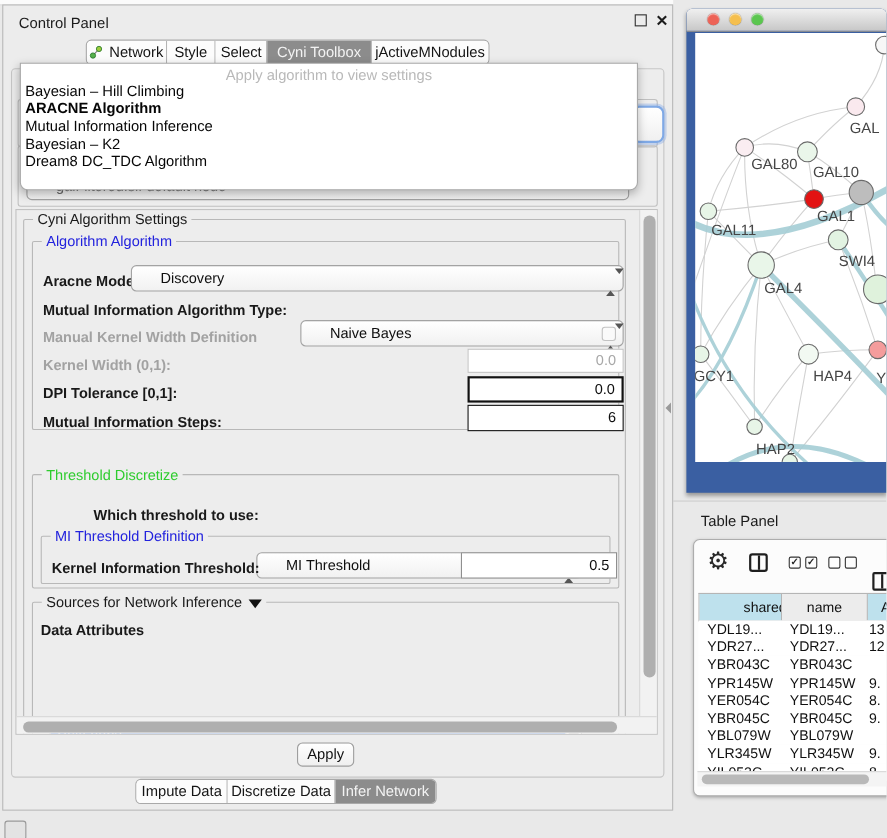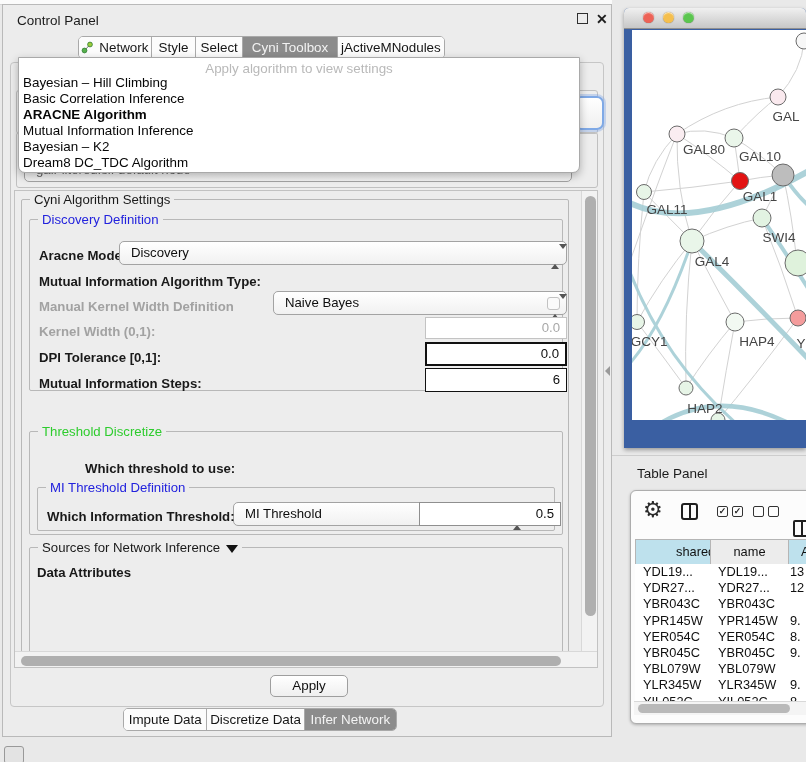--- a/index.html
+++ b/index.html
@@ -21,21 +21,21 @@
   .content-panel{background:#EDEDED;border:1px solid #C6C6C6;border-radius:4px;}
   .groupbox{border:1px solid #C0C0C0;border-radius:3px;background:transparent;}
   
   .popup{background:#FFFFFF;border:1px solid #A9A9A9;border-radius:0 0 7px 7px;
          box-shadow:0 3px 9px rgba(0,0,0,.28);z-index:10;}
   .popup-head{text-align:center;color:#B9B9B9;font-size:13.4px;padding-top:3px;height:14px;}
   .pitem{height:16.1px;line-height:16px;font-size:13.4px;padding-left:4px;white-space:nowrap;color:#060606;}
   .pitem.b{font-weight:bold;}
   
   .combo{box-sizing:border-box;height:24px;background:linear-gradient(#FFFFFF,#F1F1F1);
-         border:1px solid #A3A3A3;border-radius:5px;line-height:22px;padding-left:11px;
+         border:1px solid #A3A3A3;border-radius:5px;line-height:22px;padding-left:26px;
          font-size:13.2px;color:#0E0E0E;position:relative;}
   .spin{position:absolute;right:7px;top:4px;width:8px;}
   .spin .up{width:0;height:0;border-left:4px solid transparent;border-right:4px solid transparent;border-bottom:5px solid #555;margin-bottom:3px;}
   .spin .dn{width:0;height:0;border-left:4px solid transparent;border-right:4px solid transparent;border-top:5px solid #555;}
   .field{box-sizing:border-box;background:#FFFFFF;border:1px solid #8F8F8F;font-size:13.2px;
          text-align:right;padding-right:6px;color:#0E0E0E;}
   .field.dis{border:1px solid #C3C3C3;color:#A8A8A8;}
   .field.strong{border:2px solid #111111;}
   .field.strong2{border:1.5px solid #111111;}
   .blab{font-weight:bold;font-size:13.2px;color:#191919;white-space:nowrap;}
@@ -118,36 +118,35 @@
   <div class="abs" style="left:574px;top:96px;width:26px;height:30px;border:2px solid #7FA9E6;border-radius:7px;background:linear-gradient(#FFFFFF,#F0F0F0);box-shadow:0 0 0 2px rgba(120,160,230,.35);"></div>
   <div class="abs groupbox" style="left:16px;top:132px;width:580px;height:54px;"></div>
   <div class="abs combo" style="left:24px;top:158px;width:548px;color:#666;">
     <span>galFiltered.sif default node</span>
   </div>
 
   <div class="abs popup" style="left:18px;top:57px;width:560px;height:114px;">
     <div class="popup-head">Apply algorithm to view settings</div>
     <div id="popup-list">
         <div class="pitem">Bayesian – Hill Climbing</div>
-        <div class="pitem">Basic Correlation Inference</div>
         <div class="pitem b">ARACNE Algorithm</div>
         <div class="pitem">Mutual Information Inference</div>
         <div class="pitem">Bayesian – K2</div>
         <div class="pitem">Dream8 DC_TDC Algorithm</div>
       </div>
   </div>
 
   <div class="abs" style="left:14px;top:190px;width:584px;height:478px;border:1px solid #C2C2C2;background:#EDEDED;overflow:hidden;box-sizing:border-box;">
 
     <div class="fieldset" style="left:6px;top:8px;width:548px;height:600px;">
       <span class="legend">Cyni Algorithm Settings</span>
     </div>
 
     <div class="fieldset" style="left:14px;top:28px;width:534px;height:172px;">
-      <span class="legend blue">Discovery Definition</span>
+      <span class="legend blue">Algorithm Algorithm</span>
     </div>
     <div class="abs blab" style="left:24px;top:57px;">Aracne Mode:</div>
     <div class="abs combo" style="left:104px;top:50px;width:448px;">
       <span>Discovery</span>
       <span class="spin"><span class="up"></span><span class="dn"></span></span>
     </div>
     <div class="abs blab" style="left:24px;top:83px;">Mutual Information Algorithm Type:</div>
     <div class="abs blab dis" style="left:24px;top:108px;">Manual Kernel Width Definition</div>
     <div class="abs combo" style="left:258px;top:76px;width:294px;">
       <span>Naive Bayes</span>
@@ -166,21 +165,21 @@
       <span class="legend green">Threshold Discretize</span>
     </div>
     <div class="abs blab" style="left:70px;top:270px;">Which threshold to use:</div>
     <div class="abs combo" style="left:218px;top:263px;width:296px;">
       <span>MI Threshold</span>
       <span class="spin"><span class="up"></span><span class="dn"></span></span>
     </div>
     <div class="fieldset" style="left:22px;top:296px;width:518px;height:44px;">
       <span class="legend blue">MI Threshold Definition</span>
     </div>
-    <div class="abs blab" style="left:32px;top:318px;">Which Information Threshold:</div>
+    <div class="abs blab" style="left:32px;top:318px;">Kernel Information Threshold:</div>
     <div class="abs field" style="left:404px;top:311px;width:142px;height:24px;line-height:22px;">0.5</div>
 
     <div class="fieldset" style="left:14px;top:356px;width:534px;height:130px;">
       <span class="legend"><span>Sources for Network Inference</span><span class="tri-down"></span></span>
     </div>
     <div class="abs blab" style="left:22px;top:374px;">Data Attributes</div>
     <div class="abs listbox" style="left:30px;top:392px;width:482px;height:66px;">
       <div id="attr-list">
           <div class="litem">SelfLoops</div>
         </div>
@@ -190,21 +189,21 @@
     </div>
 
     <div class="vtrack" style="left:566px;top:0;width:18px;height:460px;">
       <div class="thumb" style="left:3px;top:5px;width:11px;height:420px;"></div>
     </div>
     <div class="htrack" style="left:0;top:460px;width:584px;height:18px;">
       <div class="thumb" style="left:6px;top:4px;width:540px;height:10px;"></div>
     </div>
   </div>
 
-  <div class="abs btn" style="left:270px;top:675px;width:78px;height:22px;">Apply</div>
+  <div class="abs btn" style="left:270px;top:675px;width:52px;height:22px;">Apply</div>
 
   <div id="bottom-tabs" class="abs segbar" style="left:123px;top:708px;width:274px;">
       <div class="seg" style="width: 84px;">
         <span>Impute Data</span>
       </div>
       <div class="seg" style="width: 98px;">
         <span>Discretize Data</span>
       </div>
       <div class="seg sel" style="width: 92px;">
         <span>Infer Network</span>

